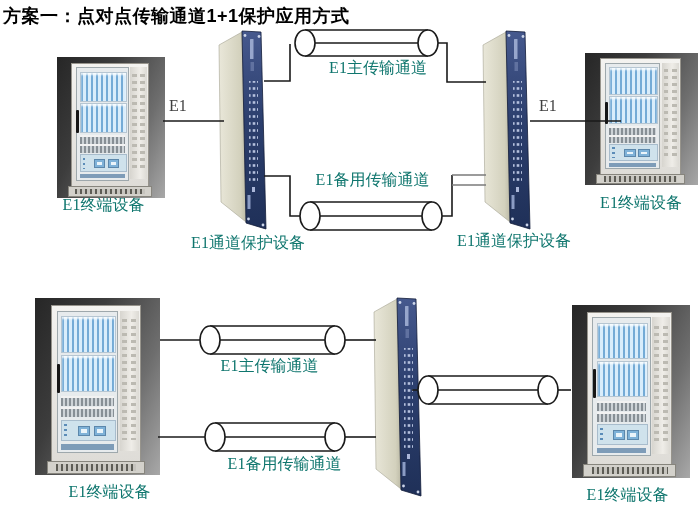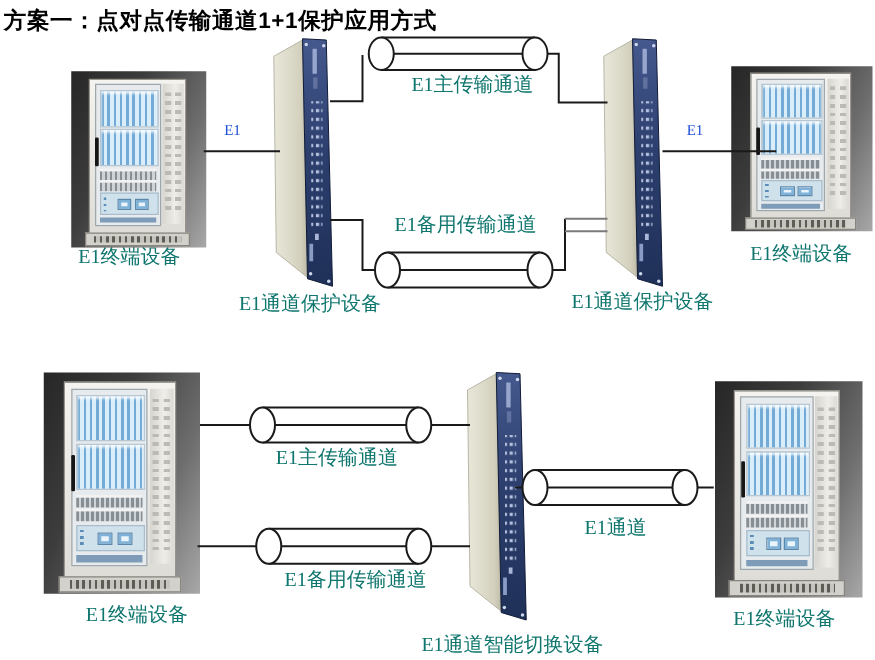--- a/index.html
+++ b/index.html
@@ -10,21 +10,21 @@
   }
   .title {
     position:absolute; font-family:"Liberation Sans","DejaVu Sans",sans-serif;
     font-weight:bold; font-size:18px; letter-spacing:0.5px; color:#000;
     white-space:nowrap;
   }
   .lbl {
     position:absolute; font-size:16px; color:#0f766e; text-align:center;
     white-space:nowrap;
   }
-  .e1 { position:absolute; font-size:12px; color:#1d4ed8; text-align:center; white-space:nowrap; }
+  .e1 { position:absolute; font-size:16px; color:#404040; text-align:left; white-space:nowrap; }
 
   svg.overlay { position:absolute; left:0; top:0; z-index:5; }
 
   
   .cabinet { position:absolute; z-index:2;
     background:linear-gradient(115deg,#262626 0%,#3d3d3d 35%,#6e6e6e 70%,#a8a8a8 100%); }
   .cab-body { position:absolute; left:13%; top:4%; width:70%; height:88%;
     background:linear-gradient(180deg,#f4f3f0,#dedcd7); border:1px solid #97948c; }
   .cab-door { position:absolute; left:5%; top:3%; width:68%; height:90%;
     background:#e7ebed; border:1px solid #9ea8ac; }
@@ -256,19 +256,17 @@
 
   <div class="lbl" style="left:41px;top:195px;width:125px;">E1终端设备</div>
   <div class="lbl" style="left:581px;top:193px;width:120px;">E1终端设备</div>
 
   <div class="lbl" style="left:184px;top:233px;width:128px;">E1通道保护设备</div>
   <div class="lbl" style="left:454px;top:231px;width:120px;">E1通道保护设备</div>
 
 
   <div class="lbl" style="left:197px;top:356px;width:145px;">E1主传输通道</div>
   <div class="lbl" style="left:217px;top:454px;width:135px;">E1备用传输通道</div>
-  <div class="lbl" style="left:450px;top:412px;width:85px;">E1通道</div>
 
   <div class="lbl" style="left:52px;top:482px;width:115px;">E1终端设备</div>
   <div class="lbl" style="left:575px;top:485px;width:105px;">E1终端设备</div>
-  <div class="lbl" style="left:324px;top:506px;width:172px;">E1通道智能切换设备</div>
 
 </div>
 
 </body></html>

